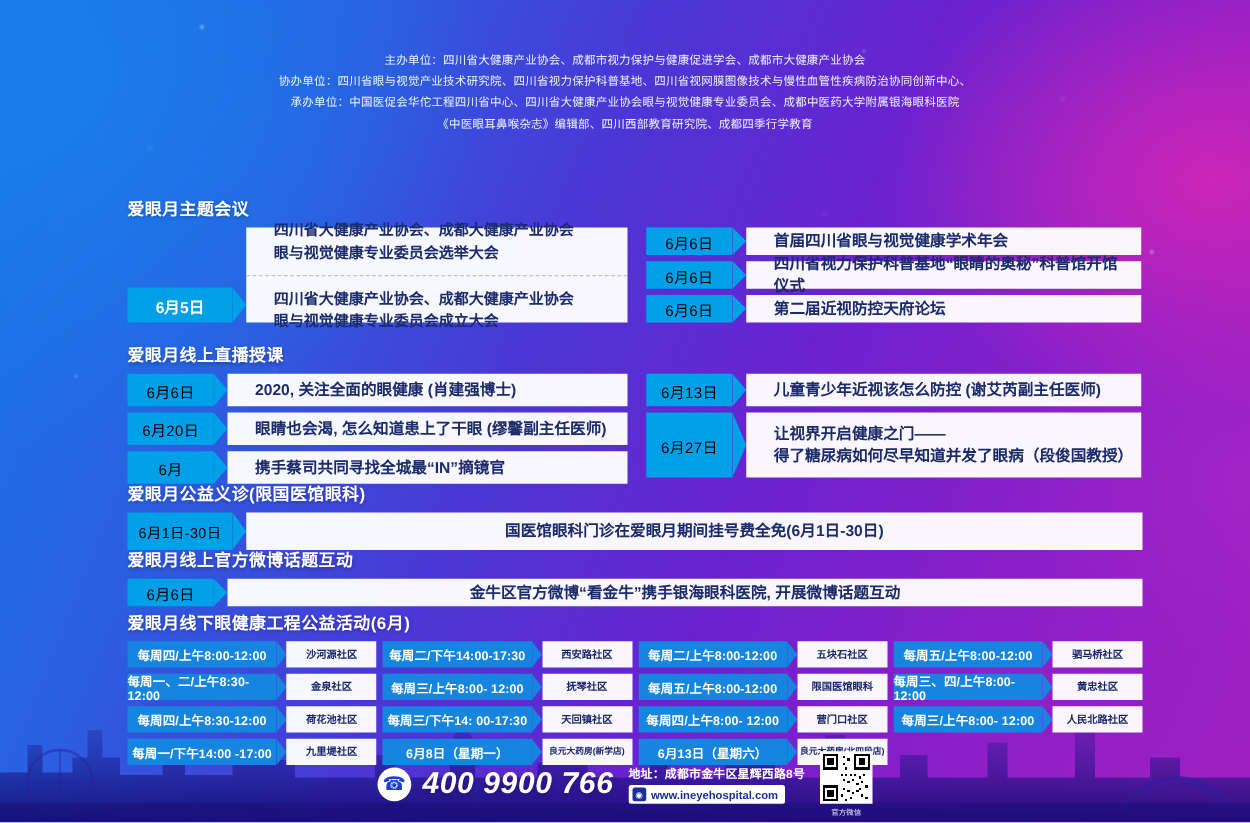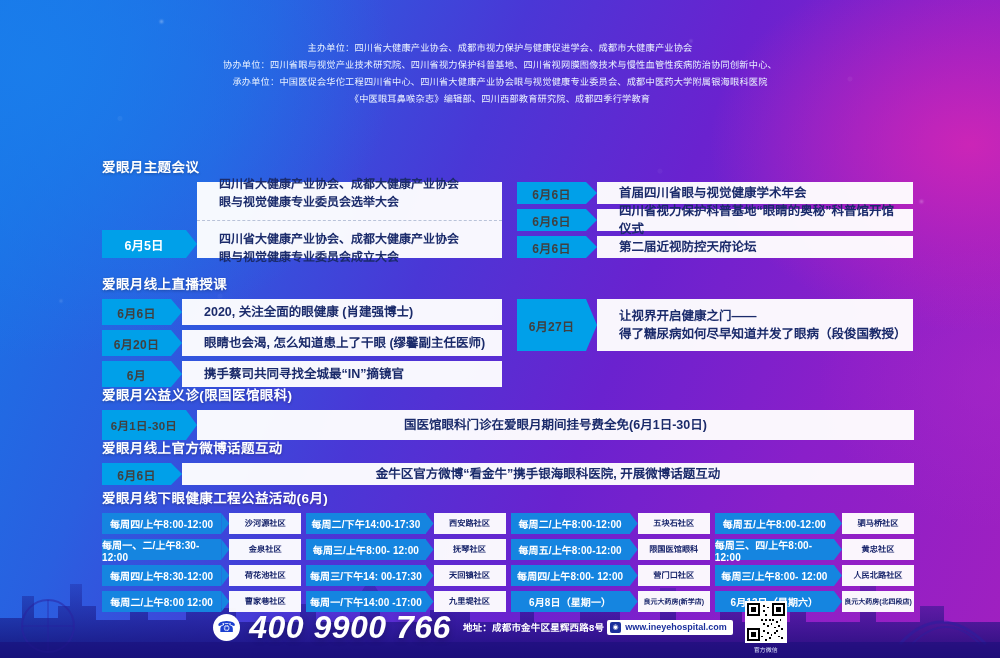--- a/index.html
+++ b/index.html
@@ -49,21 +49,21 @@
     font-size: 13.5px; font-weight: 700; color:#ffffff; letter-spacing:.4px;
     text-shadow: 0 1px 3px rgba(0,0,0,.3);
     margin-bottom: 6px;
   }
 
   
   .row { display:flex; align-items:stretch; margin-bottom:5px; }
   .date-cell {
     position:relative;
     background:#00a0e9;
-    color:#404040; font-size:12px; font-weight:700;
+    color:#000000; font-size:12px; font-weight:400;
     display:flex; align-items:center; justify-content:center;
     flex: 0 0 auto;
     letter-spacing:.3px;
     z-index:2;
   }
   .date-cell::after {
     content:""; position:absolute; left:100%; top:0; bottom:0; width:11px;
     background:#00a0e9;
     clip-path: polygon(0 0, 0 100%, 100% 50%);
   }
@@ -124,24 +124,24 @@
   .footer-bar {
     position:absolute; left:0; right:0; bottom:0; height:62px; z-index:3;
     display:flex; align-items:center; justify-content:center; gap:12px;
   }
   .phone-block { display:flex; align-items:center; gap:9px; }
   .phone-icon {
     width:27px; height:27px; border-radius:50%; background:#ffffff;
     display:flex; align-items:center; justify-content:center; color:#1b3fd0; font-size:15px;
   }
   .phone-num {
-    font-size:32px; font-weight:700; font-style:italic; color:#ffffff; letter-spacing:.5px;
+    font-size:24px; font-weight:700; font-style:italic; color:#ffffff; letter-spacing:.5px;
     text-shadow:0 2px 6px rgba(0,0,0,.25);
   }
-  .addr-block { display:flex; gap:3px; }
+  .addr-block { display:flex; flex-direction:column; gap:3px; }
   .addr-line { font-size:9.5px; color:#ffffff; font-weight:700; letter-spacing:.2px; }
   .site-line {
     display:flex; align-items:center; gap:4px;
     background:#ffffff; color:#1a2f9b; font-size:9px; font-weight:700;
     padding:2px 6px 2px 3px; border-radius:2px; width:max-content;
   }
   .site-badge {
     width:11px; height:11px; background:#1a2f9b; color:#fff; font-size:7px;
     display:flex; align-items:center; justify-content:center; border-radius:2px;
   }
@@ -216,20 +216,24 @@
         <div class="row" style="height:26px;">
           <div class="date-cell" style="width:69px;">6月20日</div>
           <div class="text-cell">眼睛也会渴, 怎么知道患上了干眼 (缪馨副主任医师)</div>
         </div>
         <div class="row" style="height:26px;">
           <div class="date-cell" style="width:69px;">6月</div>
           <div class="text-cell">携手蔡司共同寻找全城最“IN”摘镜官</div>
         </div>
       </div>
       <div style="width:396px;">
+        <div class="row" style="height:26px;">
+          <div class="date-cell" style="width:69px;">6月13日</div>
+          <div class="text-cell">儿童青少年近视该怎么防控 (谢艾芮副主任医师)</div>
+        </div>
         <div class="row" style="height:52px;">
           <div class="date-cell" style="width:69px;">6月27日</div>
           <div class="text-cell" style="display:block; padding-top:8px;">
             <div>让视界开启健康之门——</div>
             <div>得了糖尿病如何尽早知道并发了眼病（段俊国教授）</div>
           </div>
         </div>
       </div>
     </div>
   </div>
@@ -297,24 +301,20 @@
         </div>
       <div class="gcell">
           <div class="gdate">每周四/上午8:00- 12:00</div>
           <div class="gplace">营门口社区</div>
         </div>
       <div class="gcell">
           <div class="gdate">每周三/上午8:00- 12:00</div>
           <div class="gplace">人民北路社区</div>
         </div>
 
-      <div class="gcell">
-          <div class="gdate">每周二/上午8:00 12:00</div>
-          <div class="gplace">曹家巷社区</div>
-        </div>
       <div class="gcell">
           <div class="gdate">每周一/下午14:00 -17:00</div>
           <div class="gplace">九里堤社区</div>
         </div>
       <div class="gcell">
           <div class="gdate">6月8日（星期一）</div>
           <div class="gplace" style="font-size:7px;">良元大药房(新学店)</div>
         </div>
       <div class="gcell">
           <div class="gdate">6月13日（星期六）</div>

